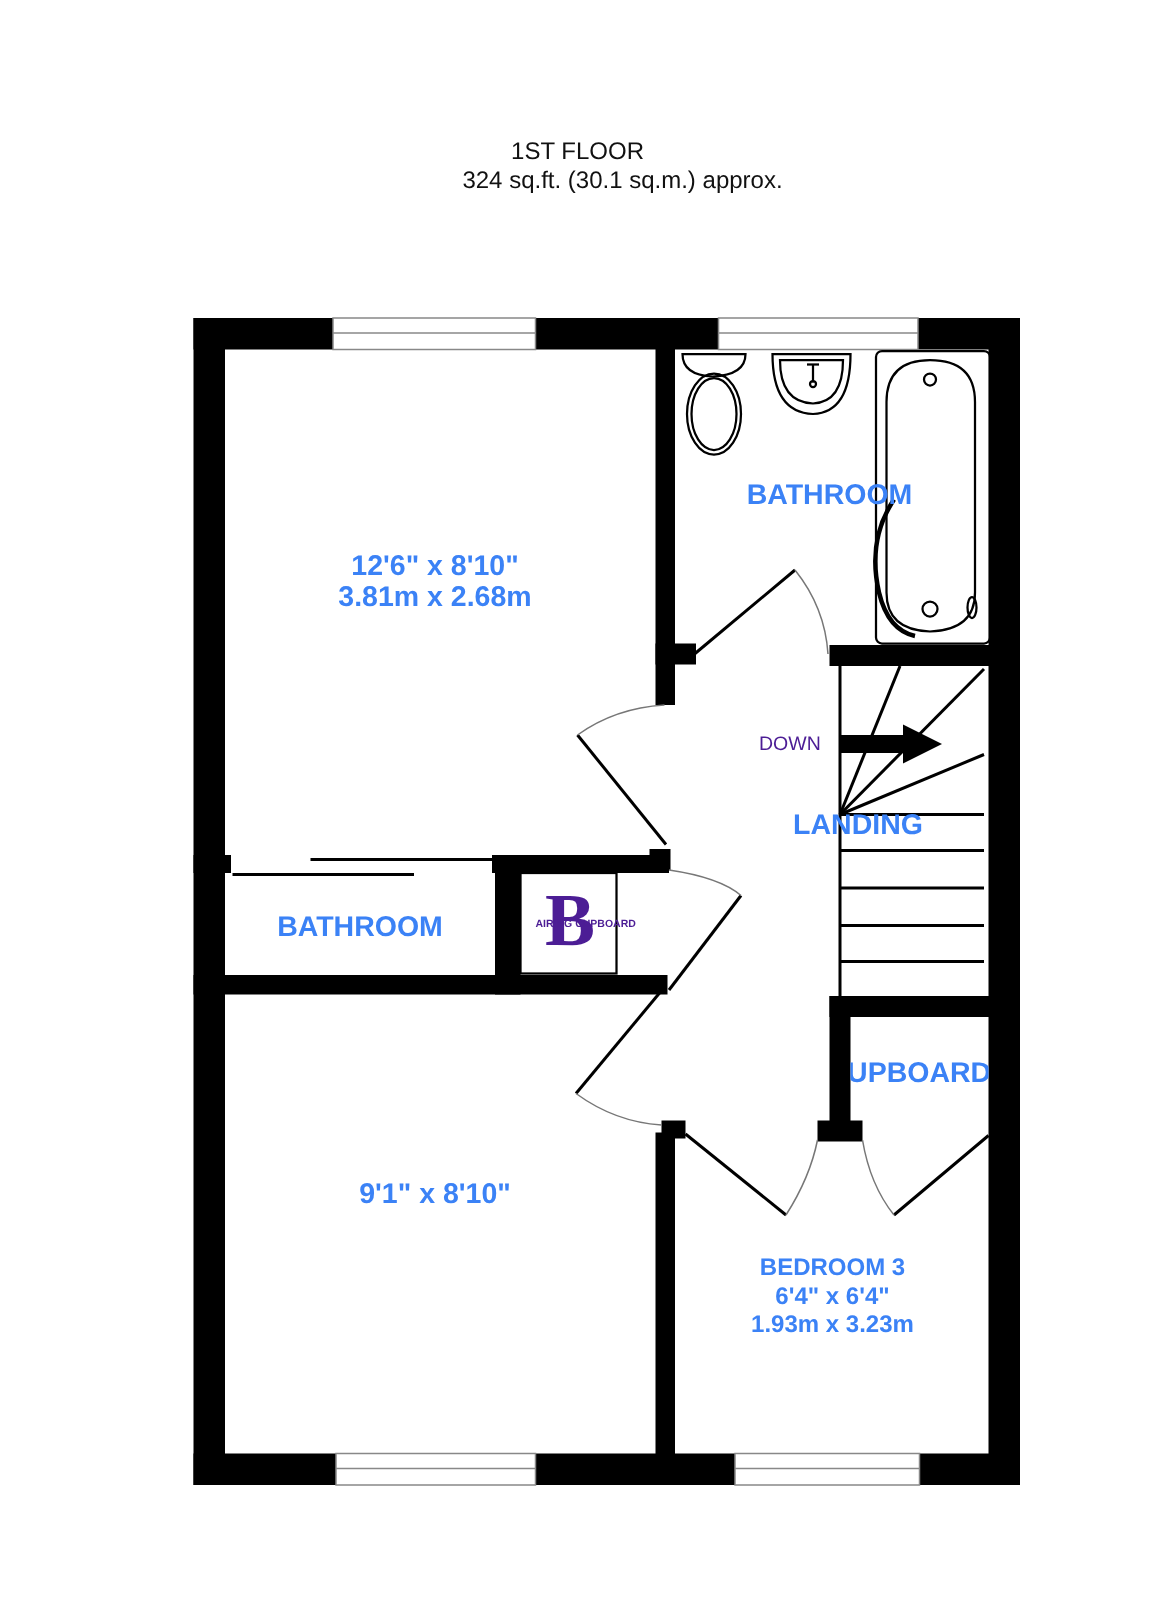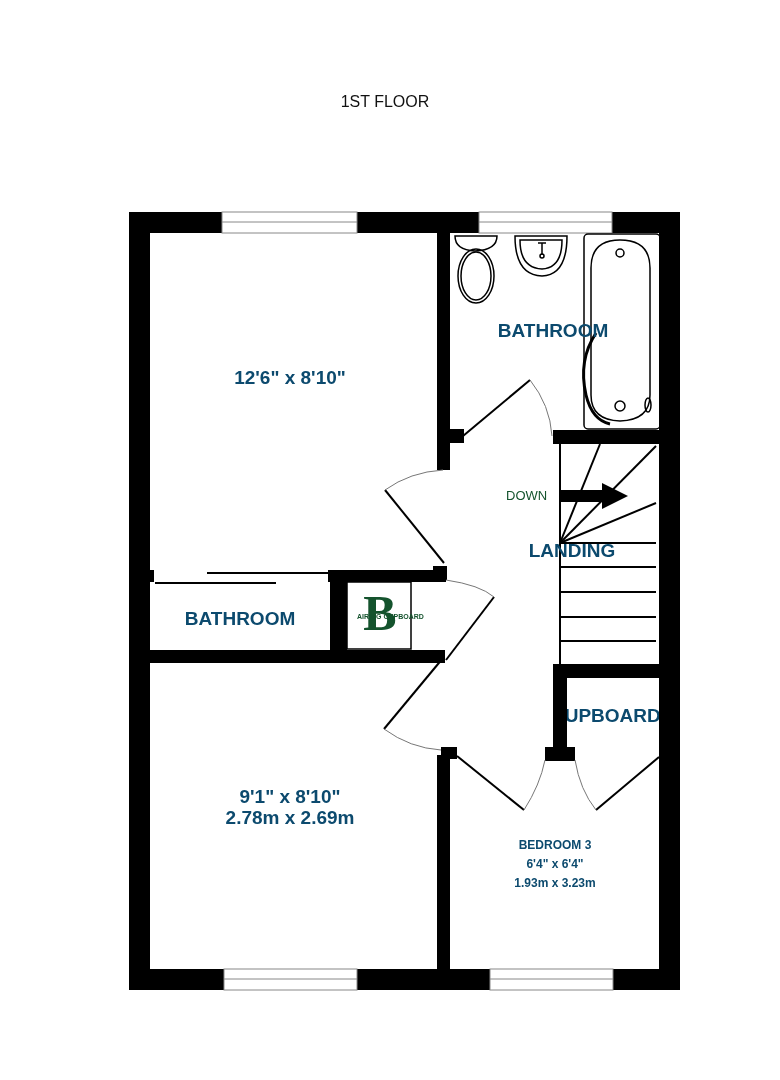--- a/index.html
+++ b/index.html
@@ -1,31 +1,32 @@
 <!DOCTYPE html>
 <html><head>
 <meta charset="utf-8">
 <style>
   html, body { margin: 0; padding: 0; background: #ffffff; }
   body { width: 780px; height: 1080px; position: relative; overflow: hidden; font-family: "Liberation Sans", sans-serif; }
   .header { position: absolute; left: 0; top: 92px; width: 780px; text-align: center; color: #111; font-family: Liberation Sans, sans-serif; }
   .header .floor { font-size: 16px; line-height: 19px; padding-left: 0px; margin-left: -10px; }
   .header .area { font-size: 16px; line-height: 19px; margin-left: 50px; }
   svg { position: absolute; left: 0; top: 0; }
-  .lbl { position: absolute; font-family: "Liberation Sans", sans-serif; font-weight: bold; color: #0c4a6e; text-align: center; white-space: nowrap; }
+  .lbl { position: absolute; font-family: "Liberation Sans", sans-serif; font-weight: bold; color: #3b82f6; text-align: center; white-space: nowrap; }
   .lbl .n { font-size: 19px; line-height: 21px; display: block; }
   .lbl .d { font-size: 19px; line-height: 21px; display: block; }
-  .lbl.small .n, .lbl.small .d { font-size: 12px; line-height: 19px; }
-  .tag { position: absolute; font-family: "Liberation Sans", sans-serif; color: #14532d; white-space: nowrap; }
+  .lbl.small .n, .lbl.small .d { font-size: 16px; line-height: 19px; }
+  .tag { position: absolute; font-family: "Liberation Sans", sans-serif; color: #4c1d95; white-space: nowrap; }
 </style>
 </head>
 <body>
 
 <div class="header">
   <div class="floor">1ST FLOOR</div>
+  <div class="area">324 sq.ft. (30.1 sq.m.) approx.</div>
 </div>
 
 <svg width="780" height="1080" viewBox="0 0 780 1080">
 
   <g fill="#000">
 
     <rect x="129" y="212" width="21" height="778"></rect>
 
     <rect x="129" y="212" width="93" height="21"></rect>
     <rect x="357" y="212" width="122" height="21"></rect>
@@ -133,25 +134,25 @@
   </g>
 
   <g fill="#000">
     <rect x="560" y="490" width="44" height="12"></rect>
     <polygon points="602,483 628,496 602,509"></polygon>
   </g>
 </svg>
 
 <div class="lbl" style="left:190px; top:367px; width:200px;">
   <span class="d">12'6"  x 8'10"</span>
+  <span class="d">3.81m  x 2.68m</span>
 </div>
 
 <div class="lbl" style="left:190px; top:786px; width:200px;">
   <span class="d">9'1"  x 8'10"</span>
-  <span class="d">2.78m  x 2.69m</span>
 </div>
 
 <div class="lbl small" style="left:470px; top:836px; width:170px;">
   <span class="n">BEDROOM 3</span>
   <span class="d">6'4"  x 6'4"</span>
   <span class="d">1.93m  x 3.23m</span>
 </div>
 
 <div class="lbl" style="left:478px; top:320px; width:150px;">
   <span class="n">BATHROOM</span>

